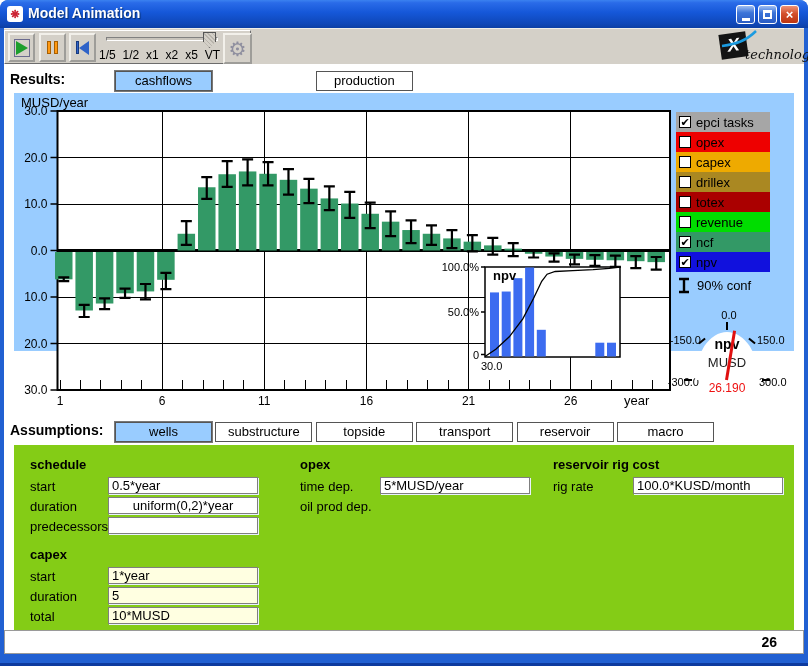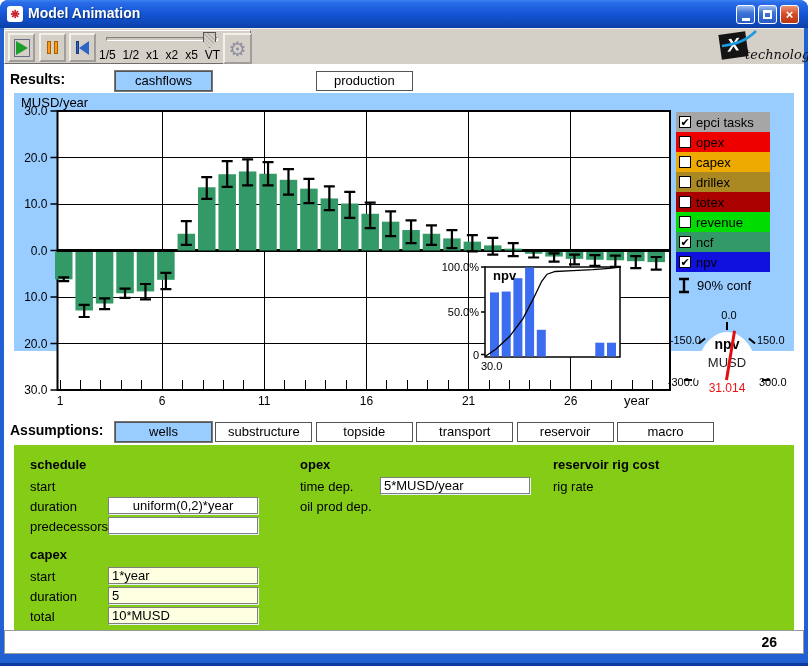--- a/index.html
+++ b/index.html
@@ -357,48 +357,50 @@
     <div class="gauge-lbl" style="left:745px; top:283px;">300.0</div>
     <div class="gauge-dome"></div>
     <div class="gtick" style="left:712px; top:229px; width:2px; height:8px;"></div>
     <div class="gtick" style="left:684px; top:247px; width:8px; height:2px; transform:rotate(-40deg);"></div>
     <div class="gtick" style="left:734px; top:247px; width:8px; height:2px; transform:rotate(40deg);"></div>
     <div class="gtick" style="left:670px; top:286px; width:8px; height:2px;"></div>
     <div class="gtick" style="left:748px; top:286px; width:8px; height:2px;"></div>
     <div class="gauge-name">npv</div>
     <div class="gauge-unit">MUSD</div>
     <div class="gauge-needle" id="gauge-needle" style="transform: rotate(9.3deg);"></div>
-    <div class="gauge-value">31.014</div>
+    <div class="gauge-value">26.190</div>
   </div>
 
   <div class="row-label" style="left:10px; top:422px;">Assumptions:</div>
   <div id="assumptions-tabs">
       <div class="tab selected" style="left: 115px; top: 422px;">wells</div>
       <div class="tab" style="left: 215.4px; top: 422px;">substructure</div>
       <div class="tab" style="left: 315.8px; top: 422px;">topside</div>
       <div class="tab" style="left: 416.2px; top: 422px;">transport</div>
       <div class="tab" style="left: 516.6px; top: 422px;">reservoir</div>
       <div class="tab" style="left: 617px; top: 422px;">macro</div>
     </div>
 
   <div class="assumptions-panel">
     <div class="sec-title" style="left:16px; top:12px;">schedule</div>
     <div class="f-label" style="left:16px; top:34px;">start</div>
+    <input class="field" style="left: 94px; top: 32px;" value="0.5*year">
     <div class="f-label" style="left:16px; top:54px;">duration</div>
     <input class="field" style="left: 94px; top: 52px; text-align: center;" value="uniform(0,2)*year">
     <div class="f-label" style="left:16px; top:74px;">predecessors</div>
     <input class="field" style="left: 94px; top: 72px;" value="">
 
     <div class="sec-title" style="left:286px; top:12px;">opex</div>
     <div class="f-label" style="left:286px; top:34px;">time dep.</div>
     <input class="field" style="left: 366px; top: 32px;" value="5*MUSD/year">
     <div class="f-label" style="left:286px; top:54px;">oil prod dep.</div>
 
     <div class="sec-title" style="left:539px; top:12px;">reservoir rig cost</div>
     <div class="f-label" style="left:539px; top:34px;">rig rate</div>
+    <input class="field" style="left: 619px; top: 32px;" value="100.0*KUSD/month">
 
     <div class="sec-title" style="left:16px; top:102px;">capex</div>
     <div class="f-label" style="left:16px; top:124px;">start</div>
     <input class="field yellow" style="left: 94px; top: 122px;" value="1*year">
     <div class="f-label" style="left:16px; top:144px;">duration</div>
     <input class="field yellow" style="left: 94px; top: 142px;" value="5">
     <div class="f-label" style="left:16px; top:164px;">total</div>
     <input class="field yellow" style="left: 94px; top: 162px;" value="10*MUSD">
   </div>
 

